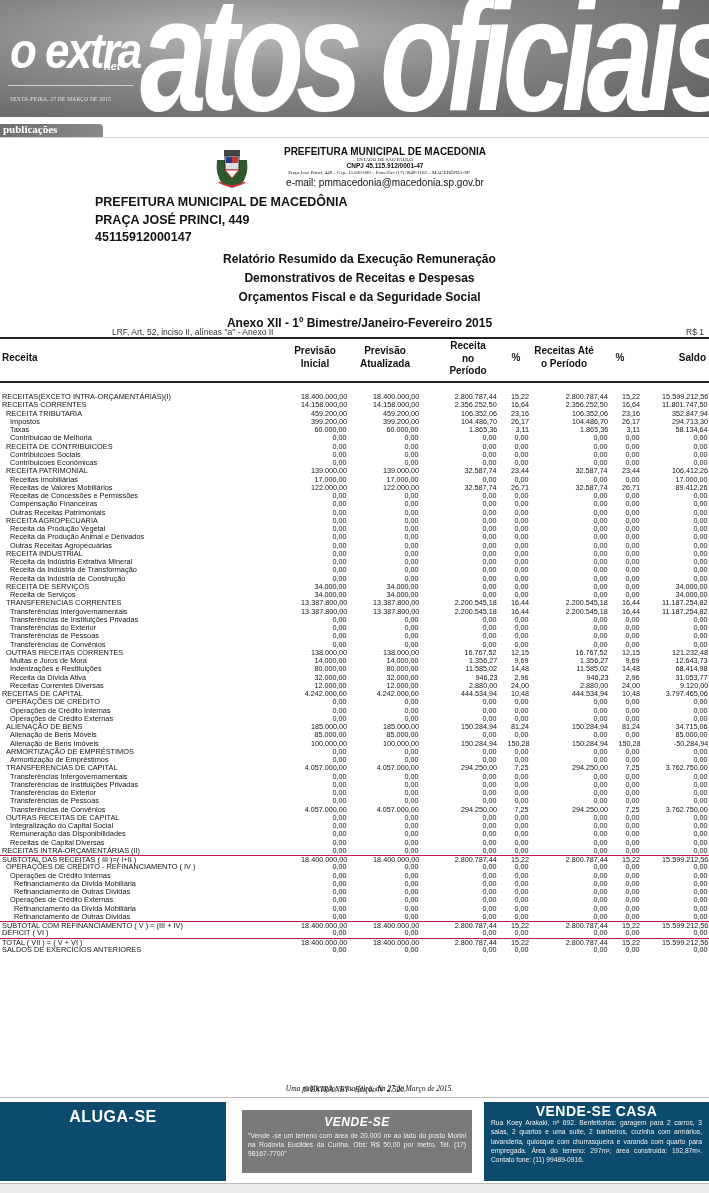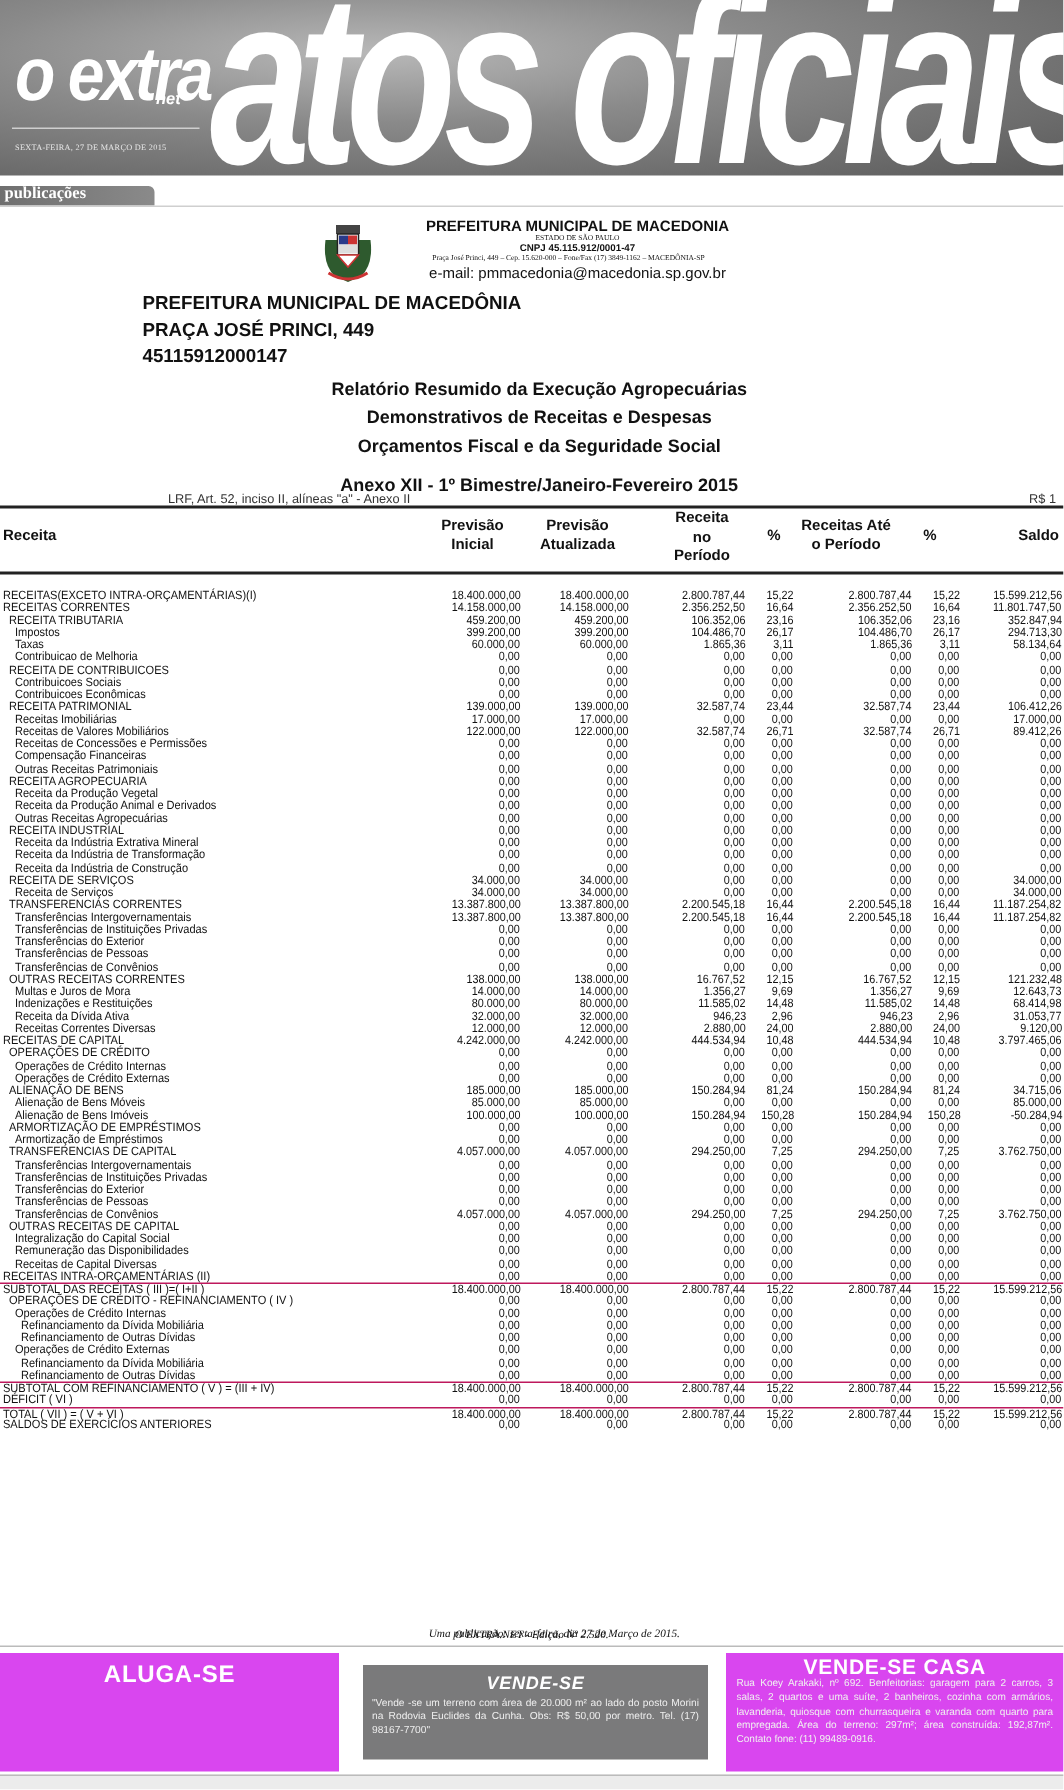--- a/index.html
+++ b/index.html
@@ -88,21 +88,21 @@
   .c6 { right: 69px; }
   .c7 { right: 1px; }
 
   .foot { position: absolute; left: 0; width: 709px; text-align: center; font-family: "Liberation Serif", serif; font-style: italic; font-size: 7.5px; }
   .foot-1 { top: 1084px; margin-left: 15px; }
   .foot-2 { top: 1085px; }
 
   .ads-top { position: absolute; left: 0; top: 1097px; width: 709px; height: 1px; background: #bbb; }
   .ads-bottom { position: absolute; left: 0; top: 1183px; width: 709px; height: 10px; background: #ececec; border-top: 1px solid #bbb; }
   .ad { position: absolute; top: 1102px; height: 79px; color: #fff; padding: 4px 6px; }
-  .ad-dark { background: #d946ef; }
+  .ad-dark { background: #0c4a6e; }
   .ad-mid { background: #7a7a7b; }
   .ad h3 { text-align: center; font-family: "Liberation Sans", sans-serif; font-weight: bold; font-size: 16px; letter-spacing: 0.5px; line-height: 17px; }
   .ad p { font-size: 7.4px; line-height: 10px; text-align: justify; color: #f0f0f0; }
   .ad p b { color: #fff; }
   .ad-1 { left: 0; width: 226px; }
   .ad-1 h3 { margin-top: 2px; }
   .ad-2 { left: 242px; width: 230px; top: 1110px; height: 63px; }
   .ad-2 h3 { font-size: 12px; font-style: italic; }
   .ad-2 p { font-size: 6.8px; line-height: 9px; color: #eee; }
   .ad-3 { left: 484px; width: 225px; padding: 2px 7px; }
@@ -137,21 +137,21 @@
 <div class="lh lh-1">PREFEITURA MUNICIPAL DE MACEDONIA</div>
 <div class="lh lh-2">ESTADO DE SÃO PAULO</div>
 <div class="lh lh-3">CNPJ 45.115.912/0001-47</div>
 <div class="lh lh-4">Praça José Princi, 449 – Cep. 15.620-000 – Fone/Fax (17) 3849-1162 – MACEDÔNIA-SP</div>
 <div class="lh lh-5">e-mail: pmmacedonia@macedonia.sp.gov.br</div>
 
 <div class="org org-1">PREFEITURA MUNICIPAL DE MACEDÔNIA</div>
 <div class="org org-2">PRAÇA JOSÉ PRINCI, 449</div>
 <div class="org org-3">45115912000147</div>
 
-<div class="rtitle rt-1">Relatório Resumido da Execução Agropecuárias</div>
+<div class="rtitle rt-1">Relatório Resumido da Execução Remuneração</div>
 <div class="rtitle rt-2">Demonstrativos de Receitas e Despesas</div>
 <div class="rtitle rt-3">Orçamentos Fiscal e da Seguridade Social</div>
 <div class="rtitle rt-4">Anexo XII - 1º Bimestre/Janeiro-Fevereiro 2015</div>
 
 <div class="lrf">LRF, Art. 52, inciso II, alíneas "a" - Anexo II</div>
 <div class="unit">R$ 1</div>
 <div class="rule-top"></div>
 
 <div class="th" style="left:2px; top:352px; text-align:left;">
   <span>Receita</span>

